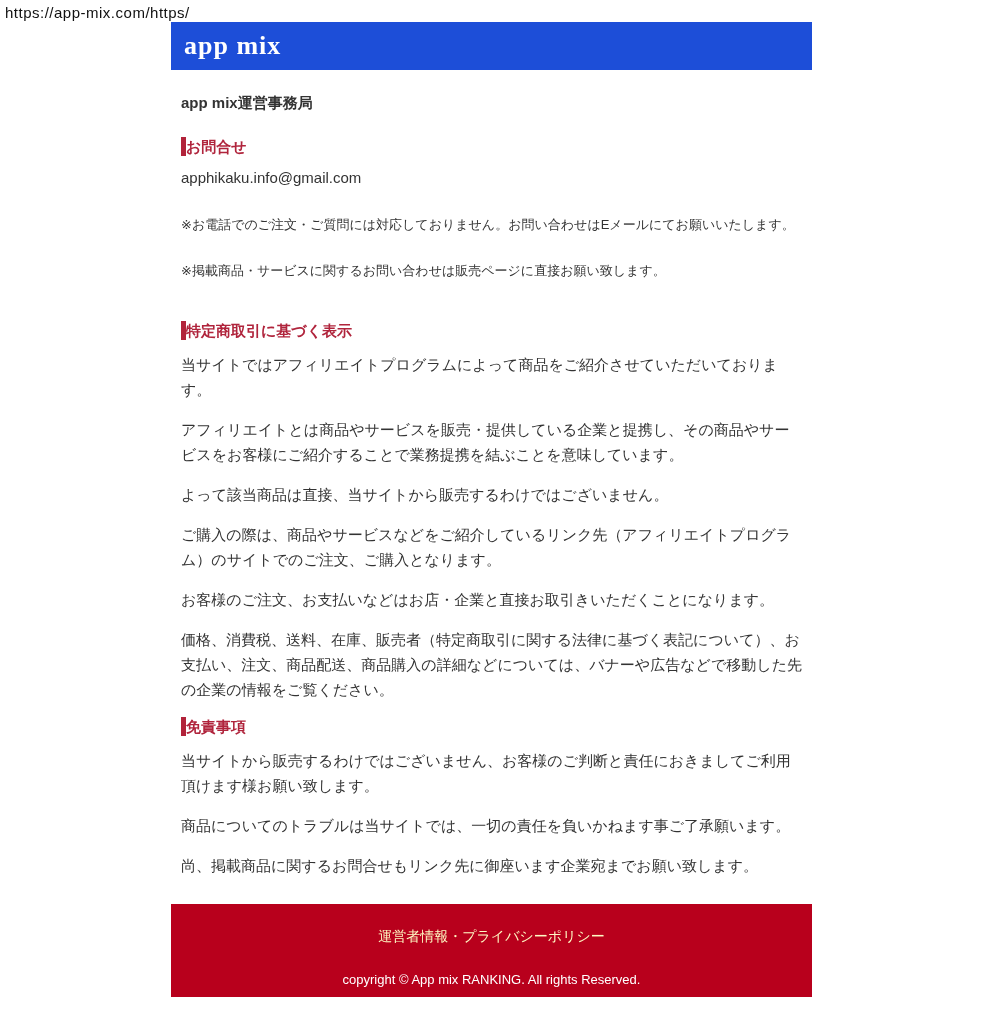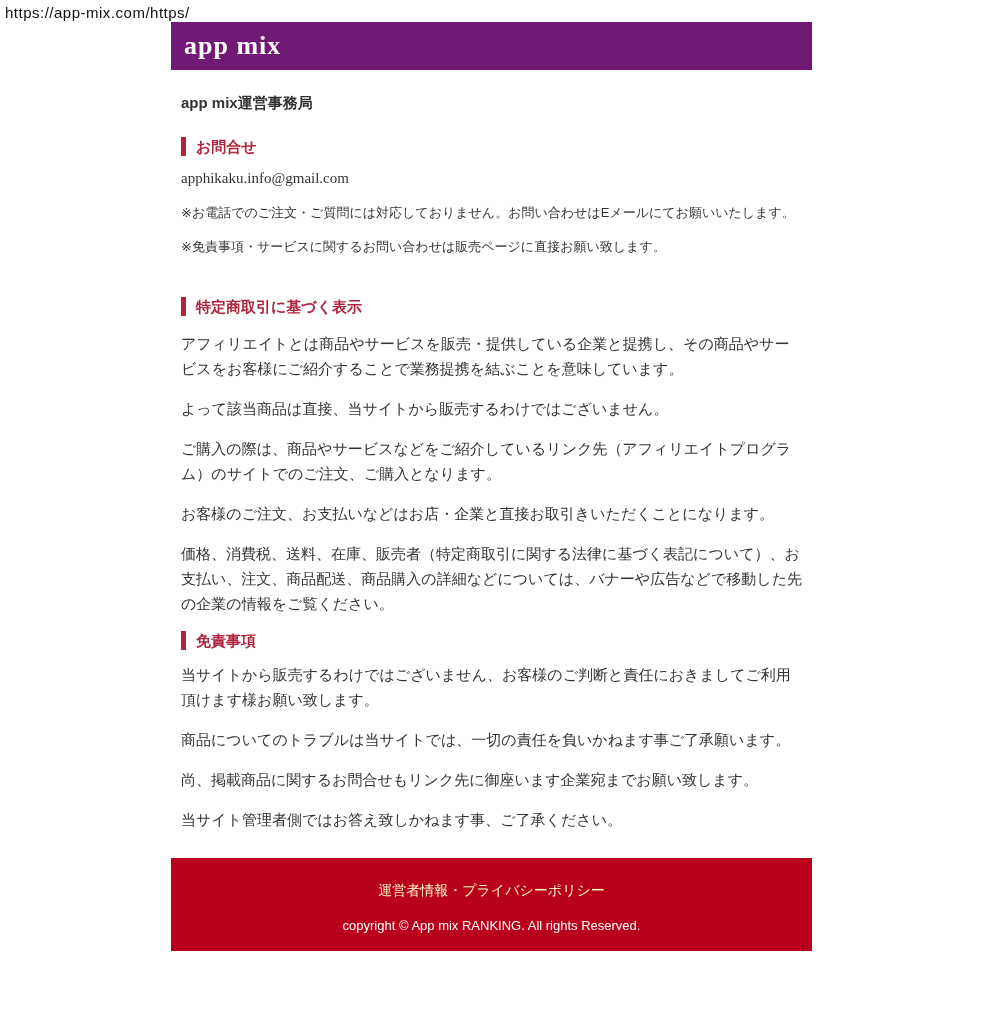--- a/index.html
+++ b/index.html
@@ -18,21 +18,21 @@
     color: #111111;
     letter-spacing: 0.5px;
   }
 
   .page {
     width: 641px;
     margin-left: 171px;
   }
 
   .site-header {
-    background: #701a75;
+    background: #1d4ed8;
     height: 48px;
     display: flex;
     align-items: center;
     padding-left: 13px;
   }
   .site-title {
     font-family: "Liberation Serif", "DejaVu Serif", serif;
     font-weight: bold;
     font-size: 26px;
     color: #ffffff;
@@ -48,36 +48,34 @@
   .office {
     margin: 24px 0 0;
     line-height: 18px;
     font-weight: bold;
   }
 
   .section-heading {
     margin: 42px 0 0;
     color: #b0243c;
     border-left: 5px solid #b2233a;
-    padding-left: 10px;
     font-size: 15px;
     font-weight: bold;
     line-height: 19px;
   }
   .section-heading.first { margin-top: 25px; }
   .section-heading.gap-sm { margin-top: 15px; }
 
   .email {
     margin: 13px 0 0;
     line-height: 18px;
-    font-family: Liberation Serif, serif;
   }
 
   .note {
-    margin: 18px 0 0;
+    margin: 30px 0 0;
     font-size: 13px;
     line-height: 16px;
   }
 
   .para {
     margin: 15px 0 0;
     line-height: 25px;
   }
   .para.lead { margin-top: 12px; }
 
@@ -91,21 +89,21 @@
   }
   .footer-link {
     display: block;
     font-size: 14px;
     line-height: 17px;
     color: #fef9c3;
     text-decoration: none;
     cursor: pointer;
   }
   .footer-copy {
-    margin-top: 19px;
+    margin-top: 27px;
     font-size: 13px;
     line-height: 16px;
   }
 </style>
 </head>
 <body>
 
 <div class="url-line">https://app-mix.com/https/</div>
 
 <div class="page">
@@ -117,44 +115,44 @@
   <main class="content">
 
     <p class="office">app mix運営事務局</p>
 
     <h2 class="section-heading first">お問合せ</h2>
 
     <p class="email">apphikaku.info@gmail.com</p>
 
     <p class="note">※お電話でのご注文・ご質問には対応しておりません。お問い合わせはEメールにてお願いいたします。</p>
 
-    <p class="note">※免責事項・サービスに関するお問い合わせは販売ページに直接お願い致します。</p>
+    <p class="note">※掲載商品・サービスに関するお問い合わせは販売ページに直接お願い致します。</p>
 
     <h2 class="section-heading">特定商取引に基づく表示</h2>
 
+    <p class="para lead">当サイトではアフィリエイトプログラムによって商品をご紹介させていただいております。</p>
 
     <p class="para">アフィリエイトとは商品やサービスを販売・提供している企業と提携し、その商品やサービスをお客様にご紹介することで業務提携を結ぶことを意味しています。</p>
 
     <p class="para">よって該当商品は直接、当サイトから販売するわけではございません。</p>
 
     <p class="para">ご購入の際は、商品やサービスなどをご紹介しているリンク先（アフィリエイトプログラム）のサイトでのご注文、ご購入となります。</p>
 
     <p class="para">お客様のご注文、お支払いなどはお店・企業と直接お取引きいただくことになります。</p>
 
     <p class="para">価格、消費税、送料、在庫、販売者（特定商取引に関する法律に基づく表記について）、お支払い、注文、商品配送、商品購入の詳細などについては、バナーや広告などで移動した先の企業の情報をご覧ください。</p>
 
     <h2 class="section-heading gap-sm">免責事項</h2>
 
     <p class="para lead">当サイトから販売するわけではございません、お客様のご判断と責任におきましてご利用頂けます様お願い致します。</p>
 
     <p class="para">商品についてのトラブルは当サイトでは、一切の責任を負いかねます事ご了承願います。</p>
 
     <p class="para">尚、掲載商品に関するお問合せもリンク先に御座います企業宛までお願い致します。</p>
 
-    <p class="para">当サイト管理者側ではお答え致しかねます事、ご了承ください。</p>
 
   </main>
 
   <footer class="site-footer">
     <a class="footer-link">運営者情報・プライバシーポリシー</a>
     <div class="footer-copy">copyright © App mix RANKING. All rights Reserved.</div>
   </footer>
 
 </div>
 

